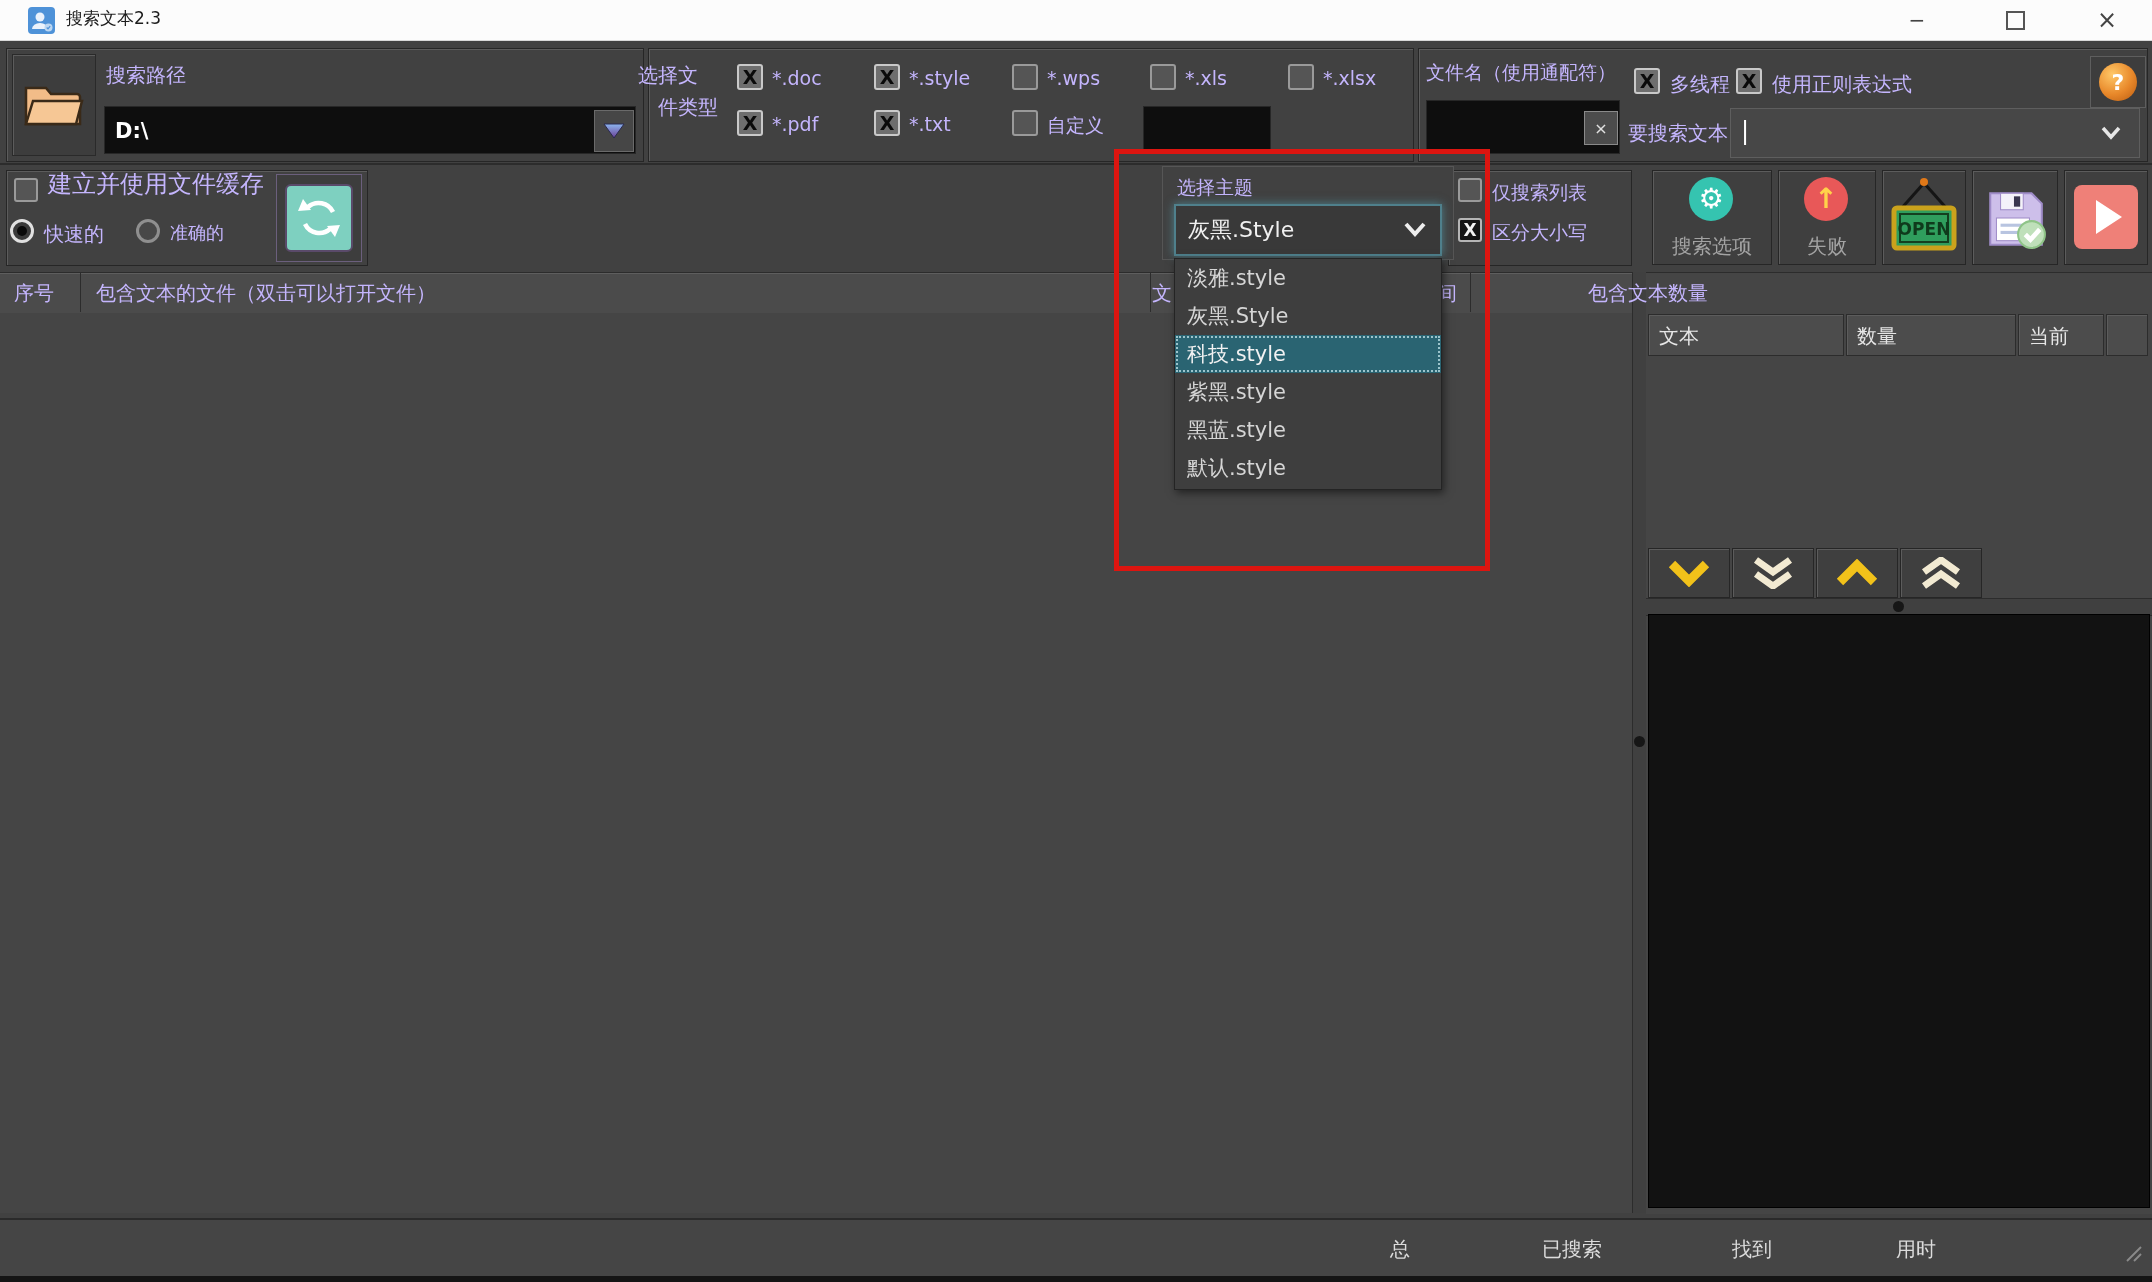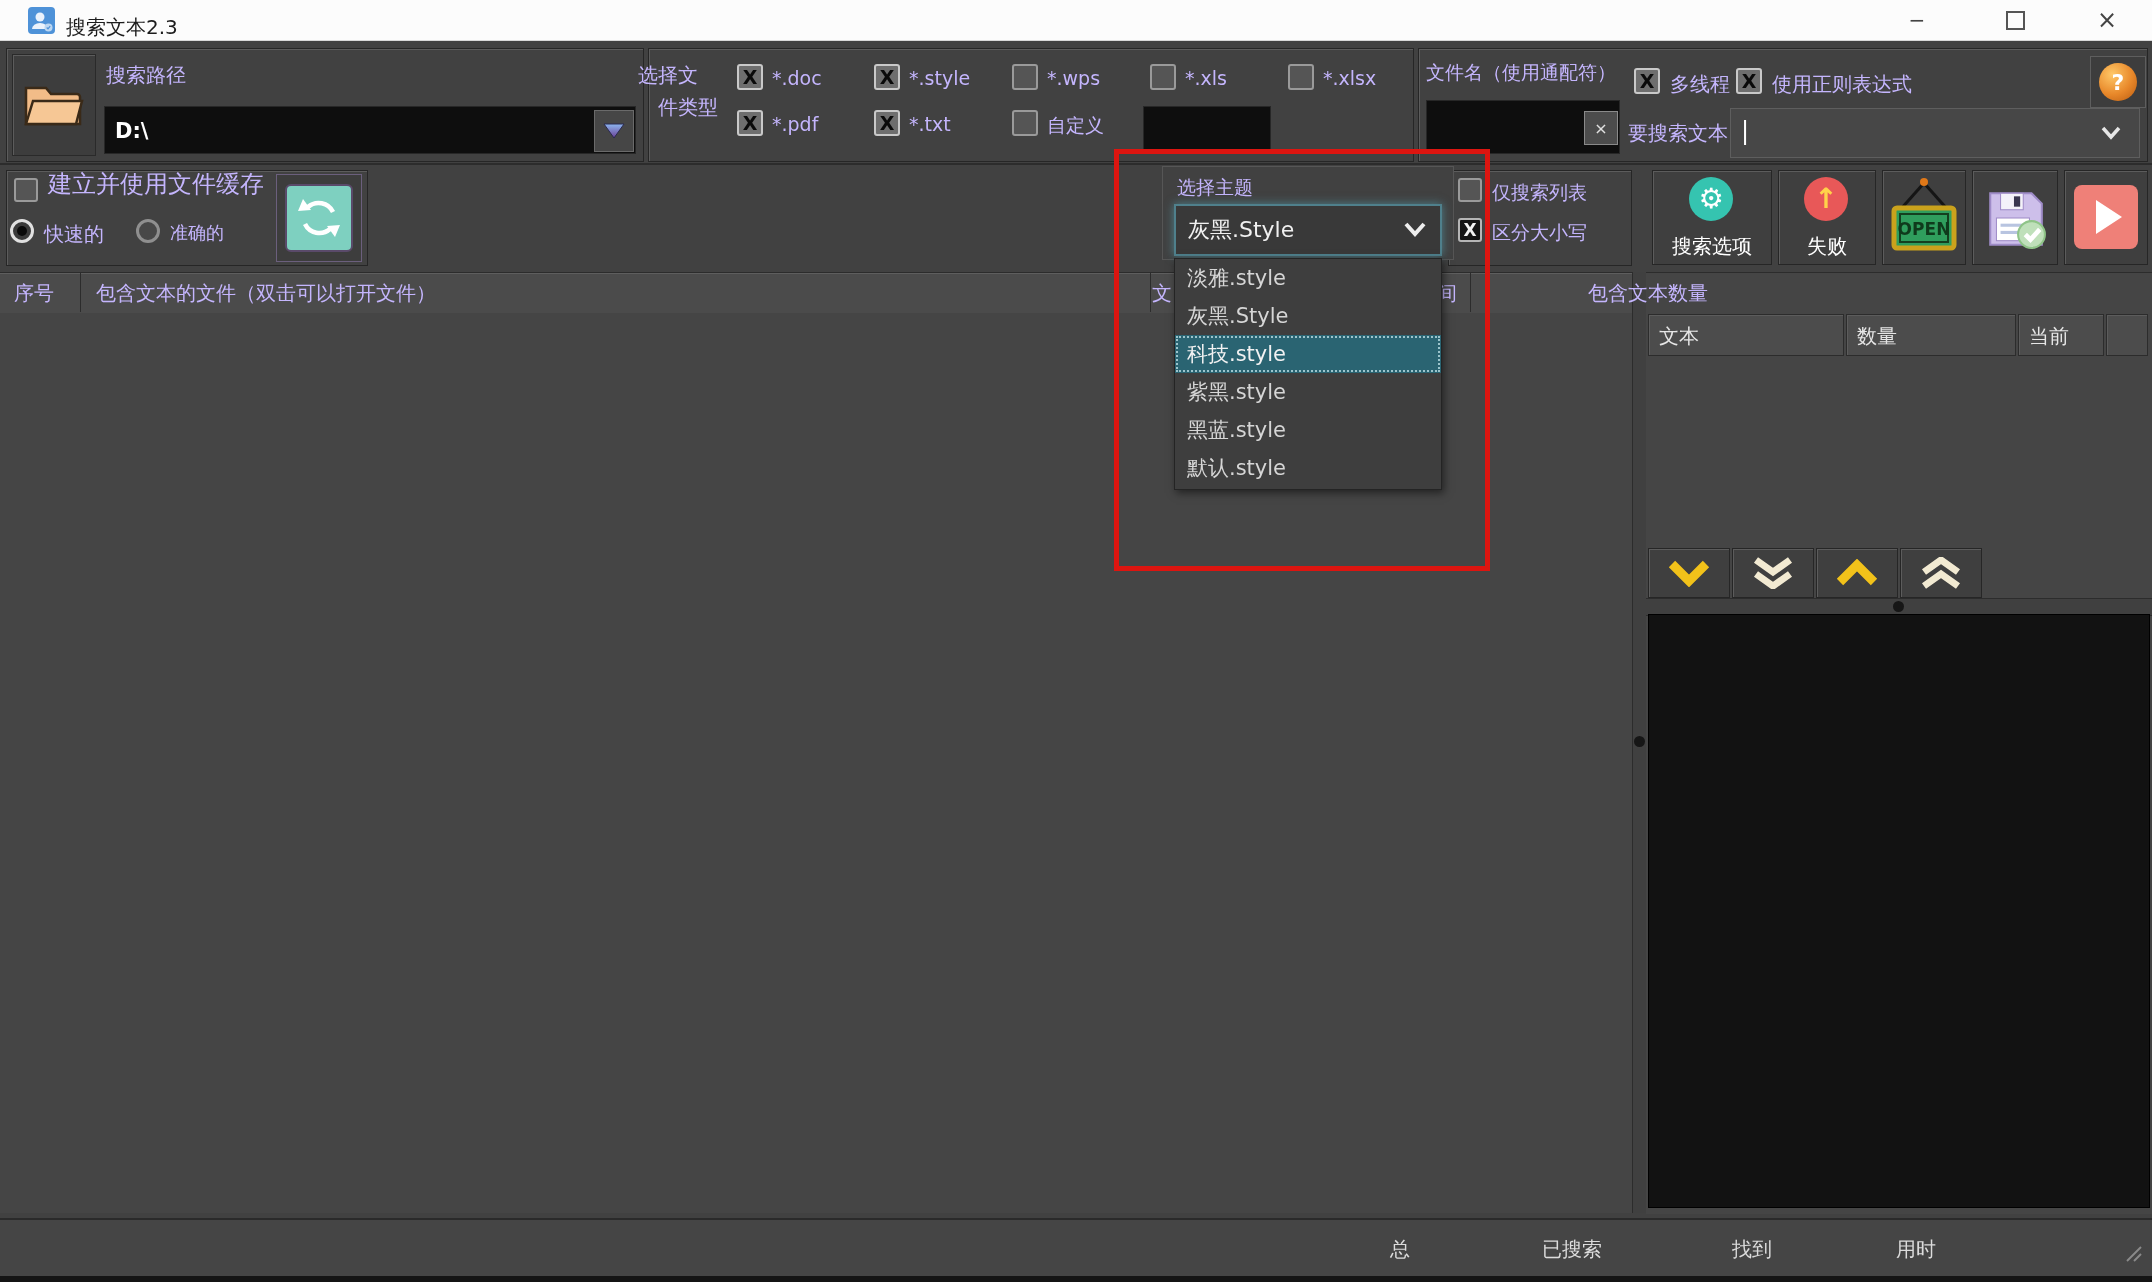--- a/index.html
+++ b/index.html
@@ -2,38 +2,38 @@
 <html><head>
 <meta charset="utf-8">
 <style>
   html,body{margin:0;padding:0;background:#202020;}
   .app{position:relative;width:2152px;height:1282px;background:#414141;
        font-family:"DejaVu Sans","Liberation Sans",sans-serif;overflow:hidden;}
   .abs{position:absolute;}
   .lbl{position:absolute;color:#c4b5fd;white-space:nowrap;}
   
   .titlebar{position:absolute;left:0;top:0;width:2152px;height:40px;background:#fcfcfc;border-bottom:1px solid #d8d8d8;}
-  .title-text{position:absolute;left:66px;top:14px;font-size:20px;color:#1c1c1c;}
+  .title-text{position:absolute;left:66px;top:7px;font-size:17px;color:#1c1c1c;}
   .winbtn{position:absolute;top:0;width:62px;height:40px;display:flex;align-items:center;justify-content:center;color:#444;font-size:20px;cursor:default;}
   .maxbox{width:15px;height:15px;border:2px solid #555;}
   
   .grp{position:absolute;background:#414141;border:1px solid #262626;box-shadow:inset 1px 1px 0 #5c5c5c;}
   .inp{position:absolute;background:#0e0e0e;border:1px solid #272727;color:#fff;}
   
   .cb{position:absolute;width:26px;height:26px;box-sizing:border-box;border:2px solid #c9c9c9;background:#6e6e6e;border-radius:3px;
       display:flex;align-items:center;justify-content:center;font-weight:900;font-size:19px;color:#0a0a0a;line-height:1;}
   .cb.off{border-color:#9a9a9a;background:#555;}
   .cb.dark{background:#141414;color:#f2f2f2;border-color:#b5b5b5;}
   .cb.sm{width:24px;height:24px;font-size:17px;}
   .radio{position:absolute;width:24px;height:24px;border-radius:50%;box-sizing:border-box;border:3px solid #e0e0e0;background:#3a3a3a;}
   .radio.off{border-color:#8f8f8f;background:#484848;}
   .radio.on::after{content:"";position:absolute;left:4px;top:4px;width:10px;height:10px;border-radius:50%;background:#0a0a0a;}
   
   .tbtn{position:absolute;top:170px;height:93px;background:#3f3f3f;border:1px solid #262626;box-shadow:inset 1px 1px 0 #5c5c5c;}
-  .btn-caption{position:absolute;width:100%;text-align:center;color:#ffffff;font-size:20px;top:62px;}
+  .btn-caption{position:absolute;width:100%;text-align:center;color:#a3a3a3;font-size:20px;top:62px;}
   .icon-circle{position:absolute;width:44px;height:44px;border-radius:50%;display:flex;align-items:center;justify-content:center;}
   
   .theme-panel{position:absolute;left:1162px;top:166px;width:290px;height:92px;background:#414141;border:1px solid #565656;z-index:5;}
   .theme-combo{position:absolute;left:1174px;top:204px;width:268px;height:52px;background:#393939;border:2px solid #4f808c;
                box-shadow:0 0 9px rgba(90,180,200,.55);z-index:6;box-sizing:border-box;}
   .theme-list{position:absolute;left:1174px;top:258px;width:266px;height:230px;background:#3e3e3e;border:1px solid #242424;z-index:6;
               box-shadow:2px 3px 8px rgba(0,0,0,.5);}
   .titem{height:38px;line-height:38px;padding-left:12px;color:#d6d6d6;font-size:21px;}
   .titem.hl{background:#2a6472;color:#f2f2f2;outline:2px dotted #9cc4cc;outline-offset:-3px;}
   .red-rect{position:absolute;left:1114px;top:149px;width:366px;height:412px;border:5px solid #dd1510;z-index:10;}

